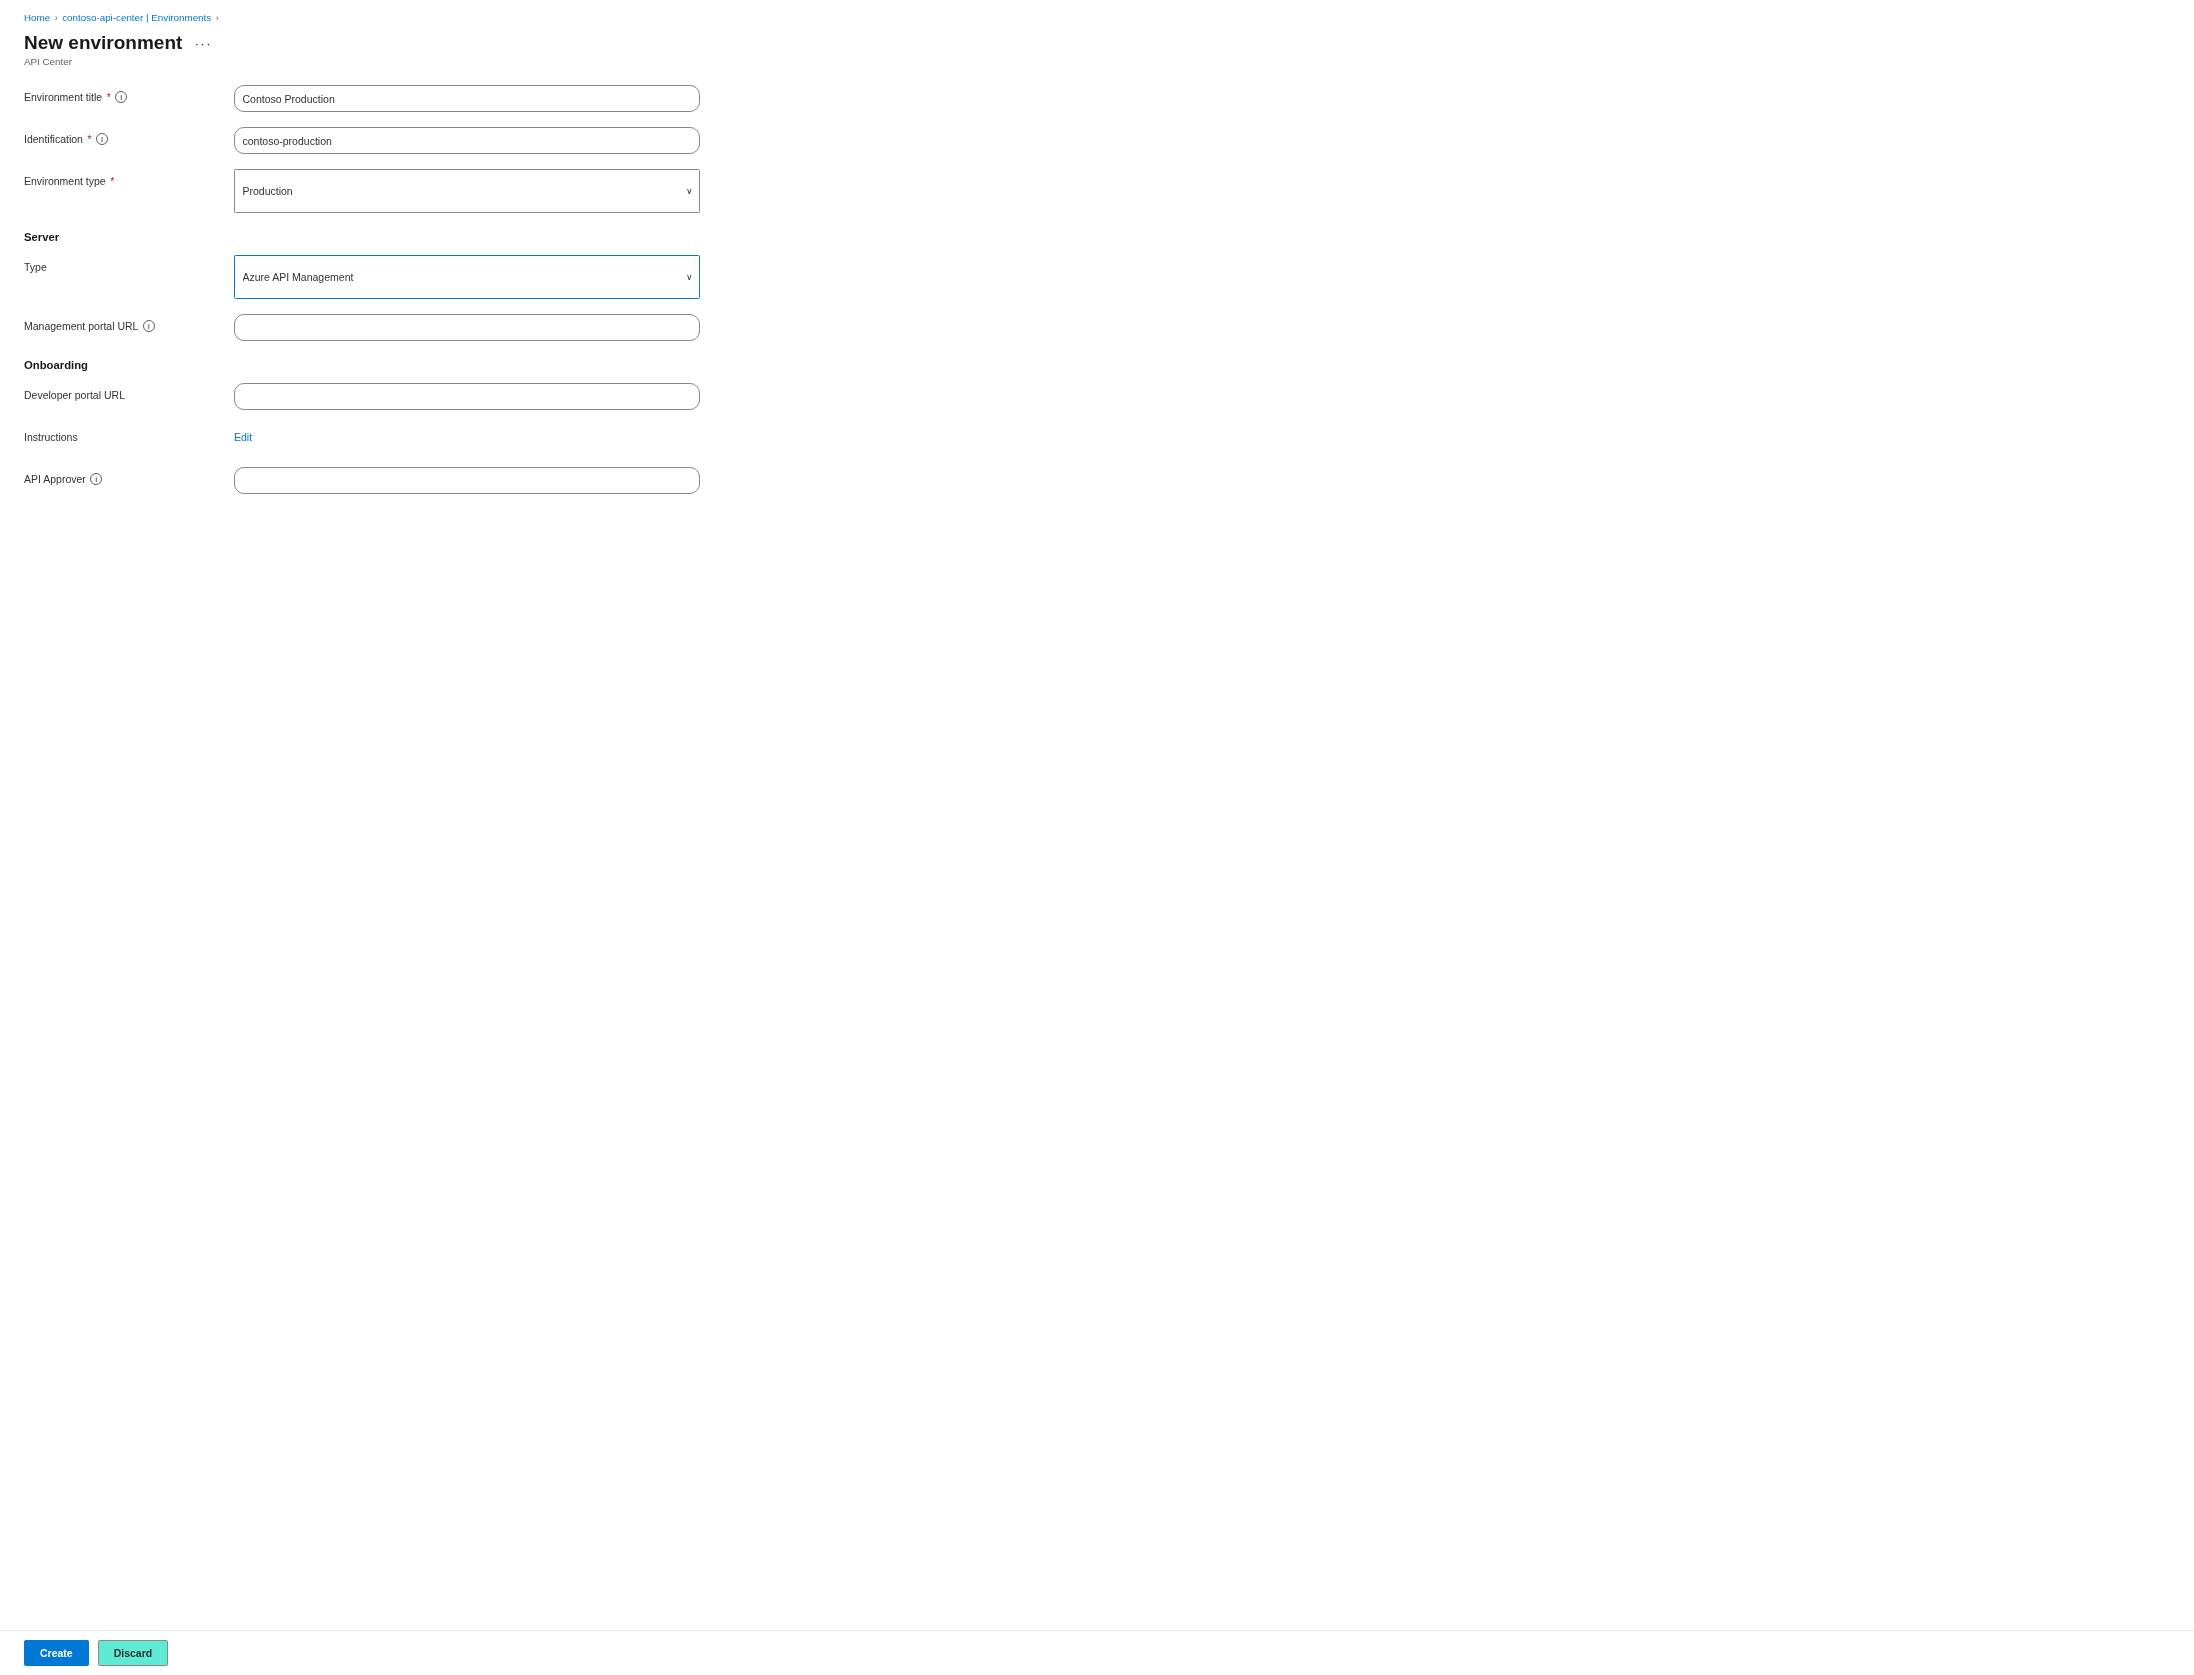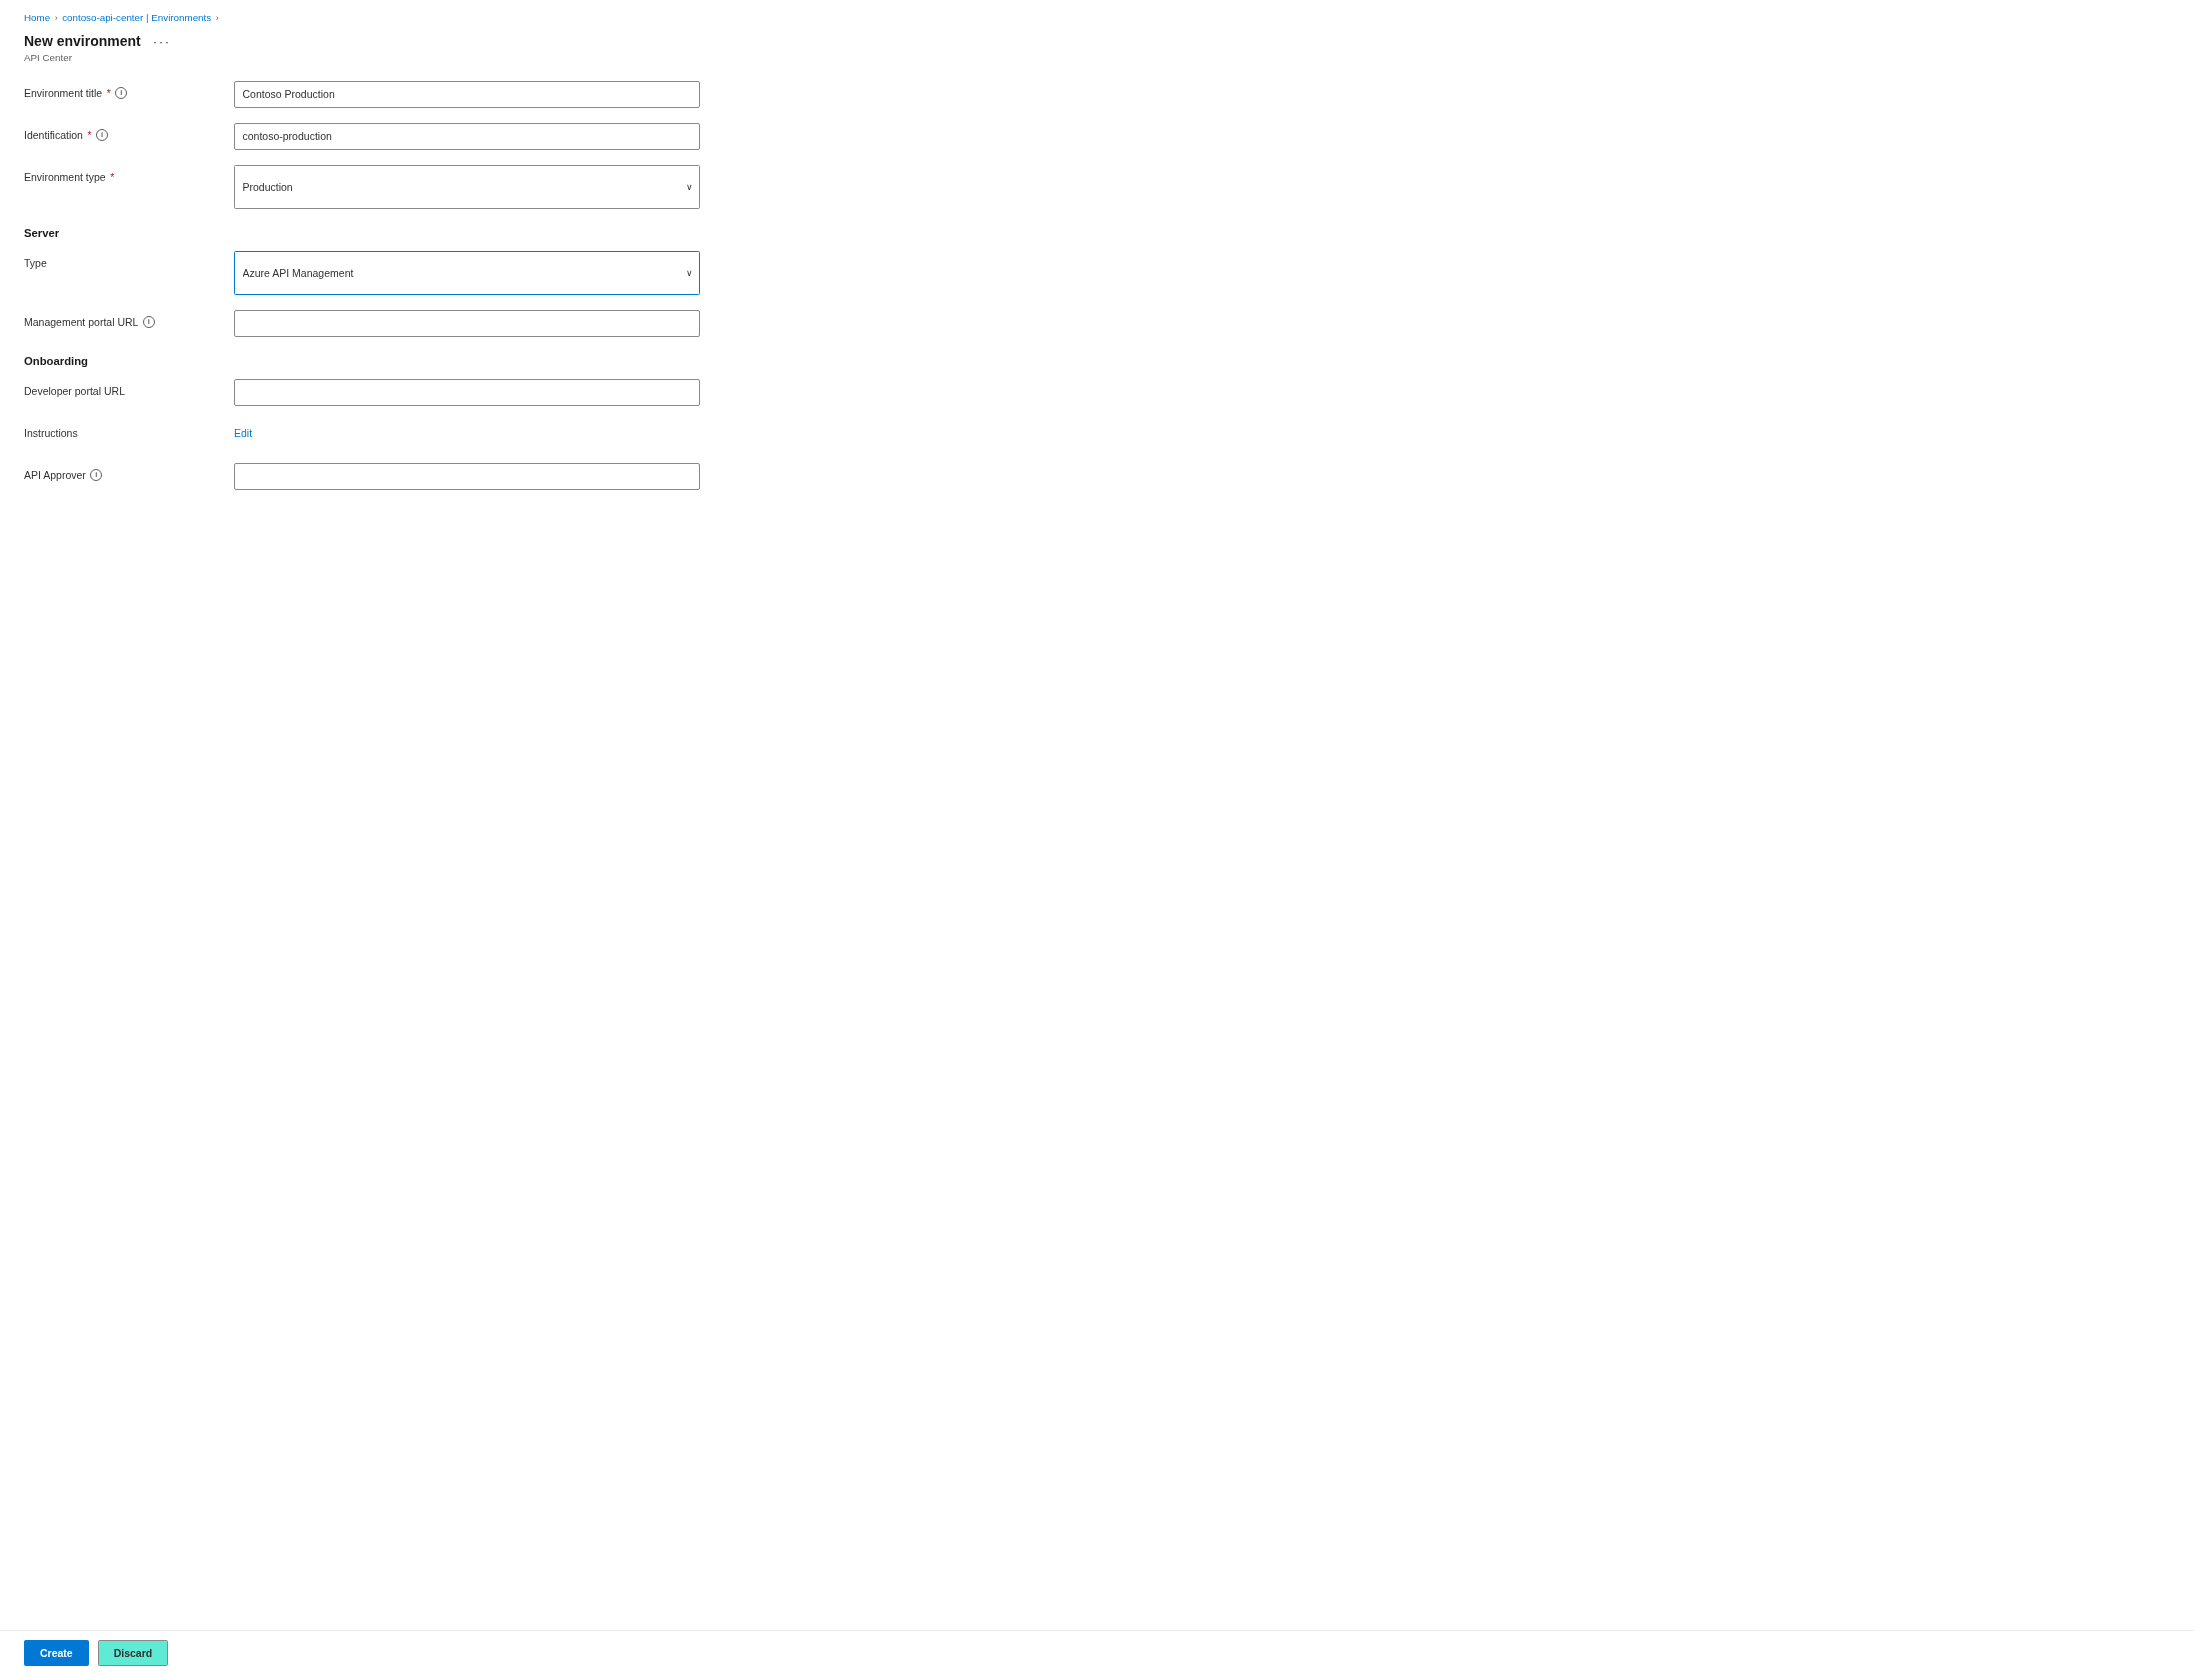--- a/index.html
+++ b/index.html
@@ -45,21 +45,21 @@
       margin-bottom: 3px;
     }
 
     .page-title-row {
       display: flex;
       align-items: center;
       gap: 7.5px;
     }
 
     .page-title {
-      font-size: 14px;
+      font-size: 19px;
       font-weight: 600;
       color: #1b1a1a;
       line-height: 1.2;
     }
 
     .more-options-btn {
       background: none;
       border: none;
       cursor: pointer;
       font-size: 13.5px;
@@ -130,21 +130,21 @@
     .form-control-wrapper {
       flex: 1;
       max-width: 466px;
     }
 
     .form-input {
       width: 100%;
       height: 27px;
       padding: 0 7.5px;
       border: 0.8px solid #8a8886;
-      border-radius: 2px;
+      border-radius: 10px;
       font-size: 10.5px;
       color: #323130;
       background: #ffffff;
       outline: none;
     }
 
     .form-textarea {
       width: 100%;
       height: 68px;
       padding: 6px 7.5px;

